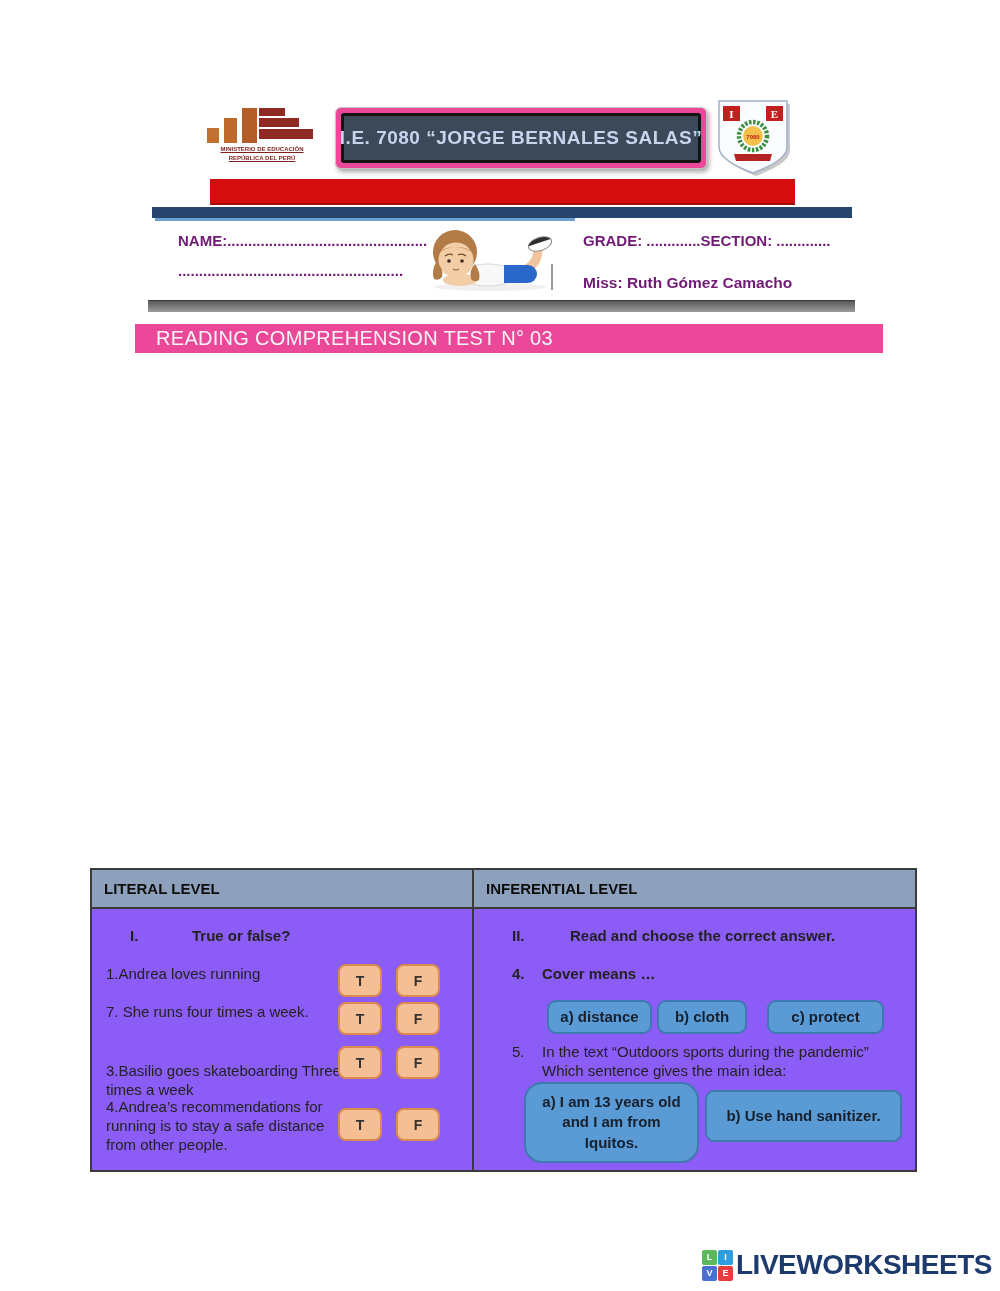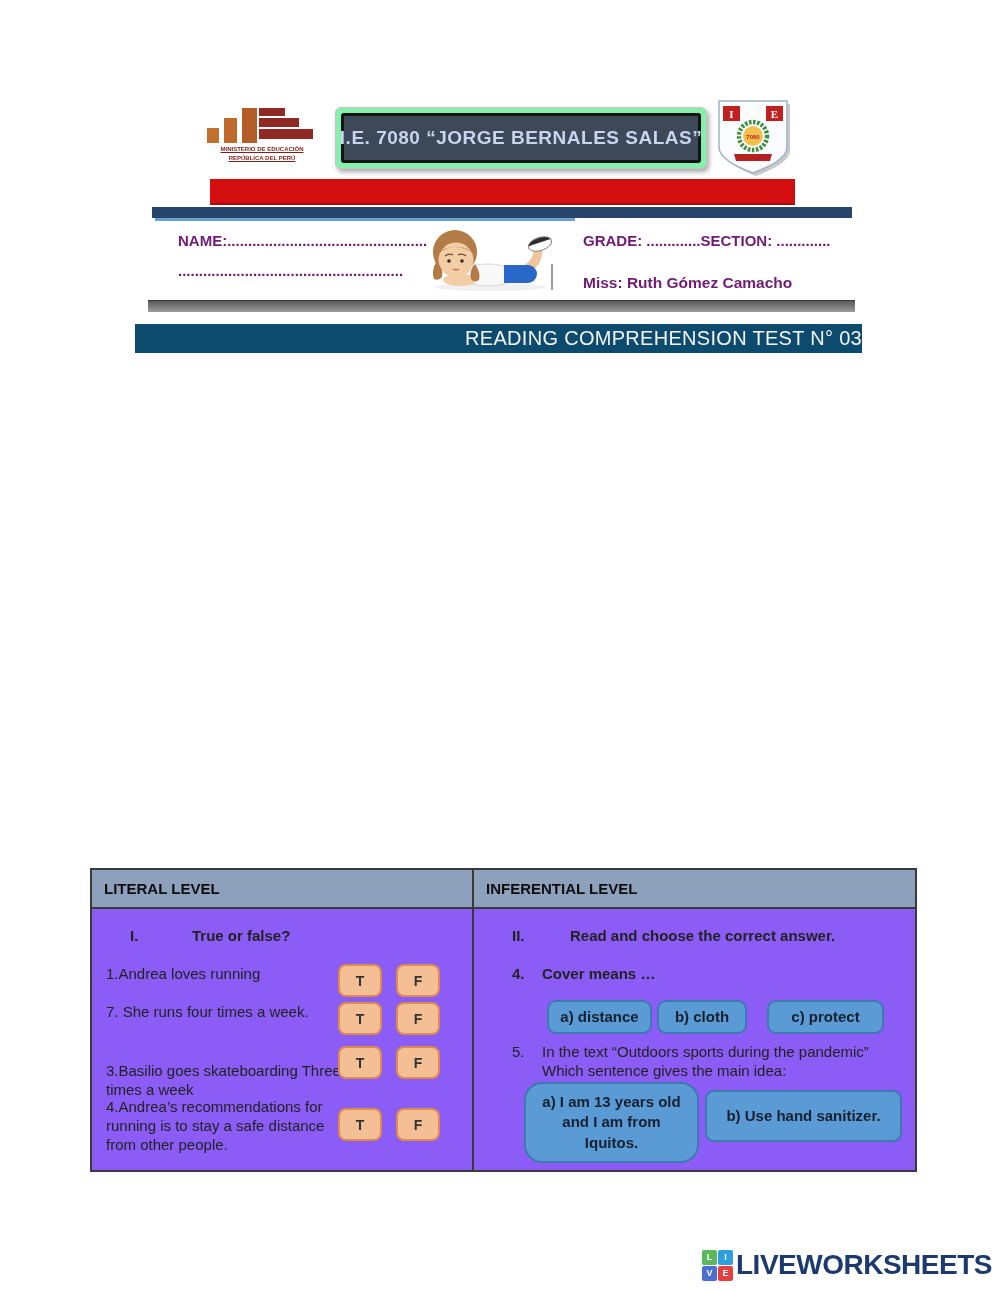--- a/index.html
+++ b/index.html
@@ -12,21 +12,21 @@
   .mv1{left:4px;top:28px;width:12px;height:15px;background:#c0712f;}
   .mv2{left:21px;top:18px;width:13px;height:25px;background:#bd6a2c;}
   .mv3{left:39px;top:8px;width:15px;height:35px;background:#b35d28;}
   .mh1{left:56px;top:8px;width:26px;height:8px;background:#8e2a23;}
   .mh2{left:56px;top:18px;width:40px;height:9px;background:#8e2a23;}
   .mh3{left:56px;top:29px;width:54px;height:10px;background:#8e2a23;}
   .ministry-caption{position:absolute;left:0;width:118px;text-align:center;
       font-size:6px;font-weight:bold;color:#7d1f1a;text-decoration:underline;line-height:8px;}
   .mc1{top:45px;} .mc2{top:54px;}
 
-  .plaque{position:absolute;left:335px;top:107px;width:370px;height:60px;background:#86efac;
+  .plaque{position:absolute;left:335px;top:107px;width:370px;height:60px;background:#ec4899;
       border:1px solid #c6c6c6;border-radius:6px;box-shadow:2px 3px 5px rgba(0,0,0,.35);text-align:right;}
   .plaque-inner{position:absolute;left:5px;right:5px;top:5px;bottom:5px;background:#3d4859;
       border:3px solid #141414;border-radius:3px;display:flex;align-items:center;justify-content:center;}
   .plaque-text{color:#c8d4ee;font-size:19px;font-weight:600;letter-spacing:.5px;white-space:nowrap;}
 
   .crest{position:absolute;left:714px;top:98px;width:82px;height:84px;}
 
   .red-bar{position:absolute;left:210px;top:179px;width:585px;height:24px;background:#d40e0e;
       border-bottom:2px solid #a80b0b;}
   .navy-bar{position:absolute;left:152px;top:207px;width:700px;height:11px;background:#27456d;}
@@ -37,22 +37,22 @@
   .name-line{left:178px;top:232px;}
   .name-line2{left:178px;top:262px;}
   .grade-line{left:583px;top:232px;}
   .teacher-line{left:583px;top:274px;font-size:15.5px;}
   .girl{position:absolute;left:428px;top:222px;}
   .pen-line{position:absolute;left:551px;top:264px;width:2px;height:26px;background:#9a9a9a;}
   .gray-bar{position:absolute;left:148px;top:300px;width:707px;height:11px;
       background:linear-gradient(#5a5a5a,#9c9c9c);border-top:1px solid #3a3a3a;}
 
   
-  .title-banner{position:absolute;left:135px;top:324px;width:727px;height:29px;background:#0c4a6e;
-      display:flex;align-items:center;justify-content:flex-end;}
+  .title-banner{position:absolute;left:135px;top:324px;width:727px;height:29px;background:#ec4899;
+      display:flex;align-items:center;justify-content:flex-start;padding-left:21px;}
   .title-banner span{color:#f5f5f5;font-size:20px;letter-spacing:.3px;white-space:nowrap;}
   .instructions{position:absolute;left:138px;top:371px;width:695px;
       font-size:15.5px;font-weight:bold;line-height:1.45;color:#111;}
 
   
   .quiz-table{position:absolute;left:90px;top:868px;width:823px;height:300px;
       border:2px solid #3a3a3a;background:#8b5cf6;}
   .col-divider{position:absolute;left:380px;top:0;bottom:0;width:2px;background:#3a3a3a;}
   .thead{position:absolute;left:0;top:0;right:0;height:37px;background:#8da1bd;
       border-bottom:2px solid #3a3a3a;}

